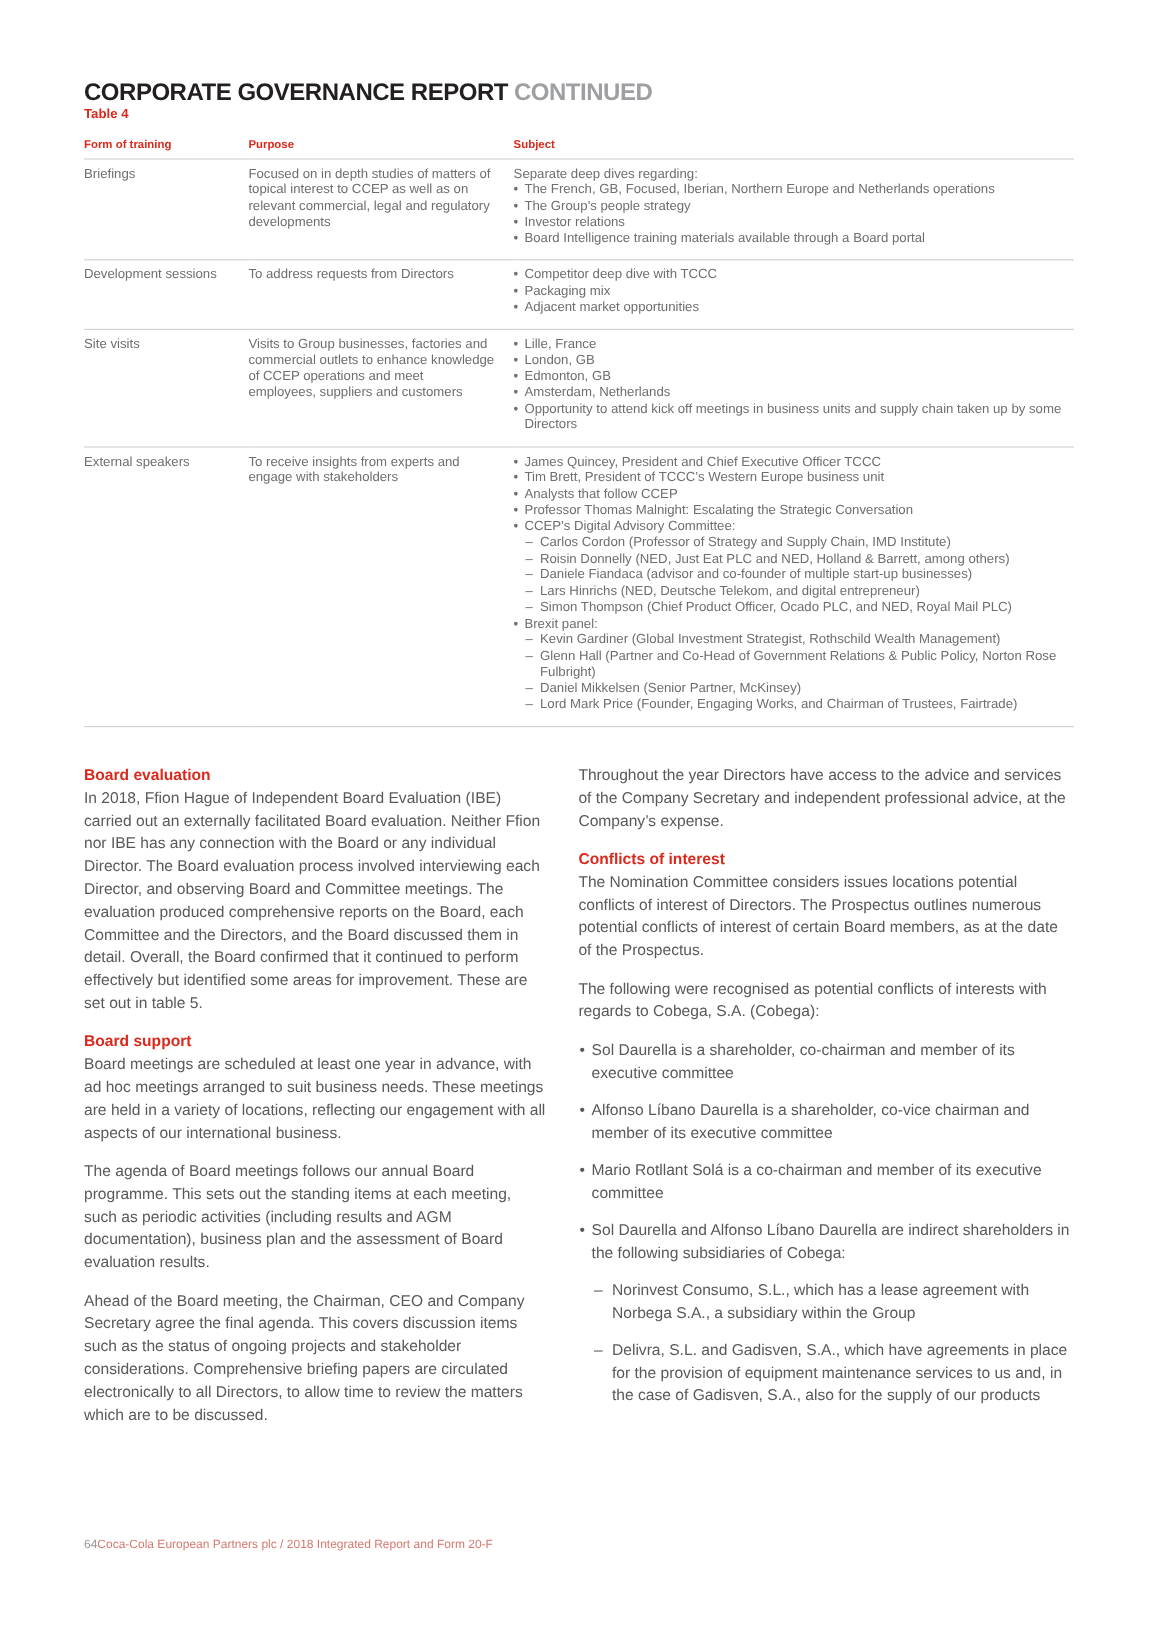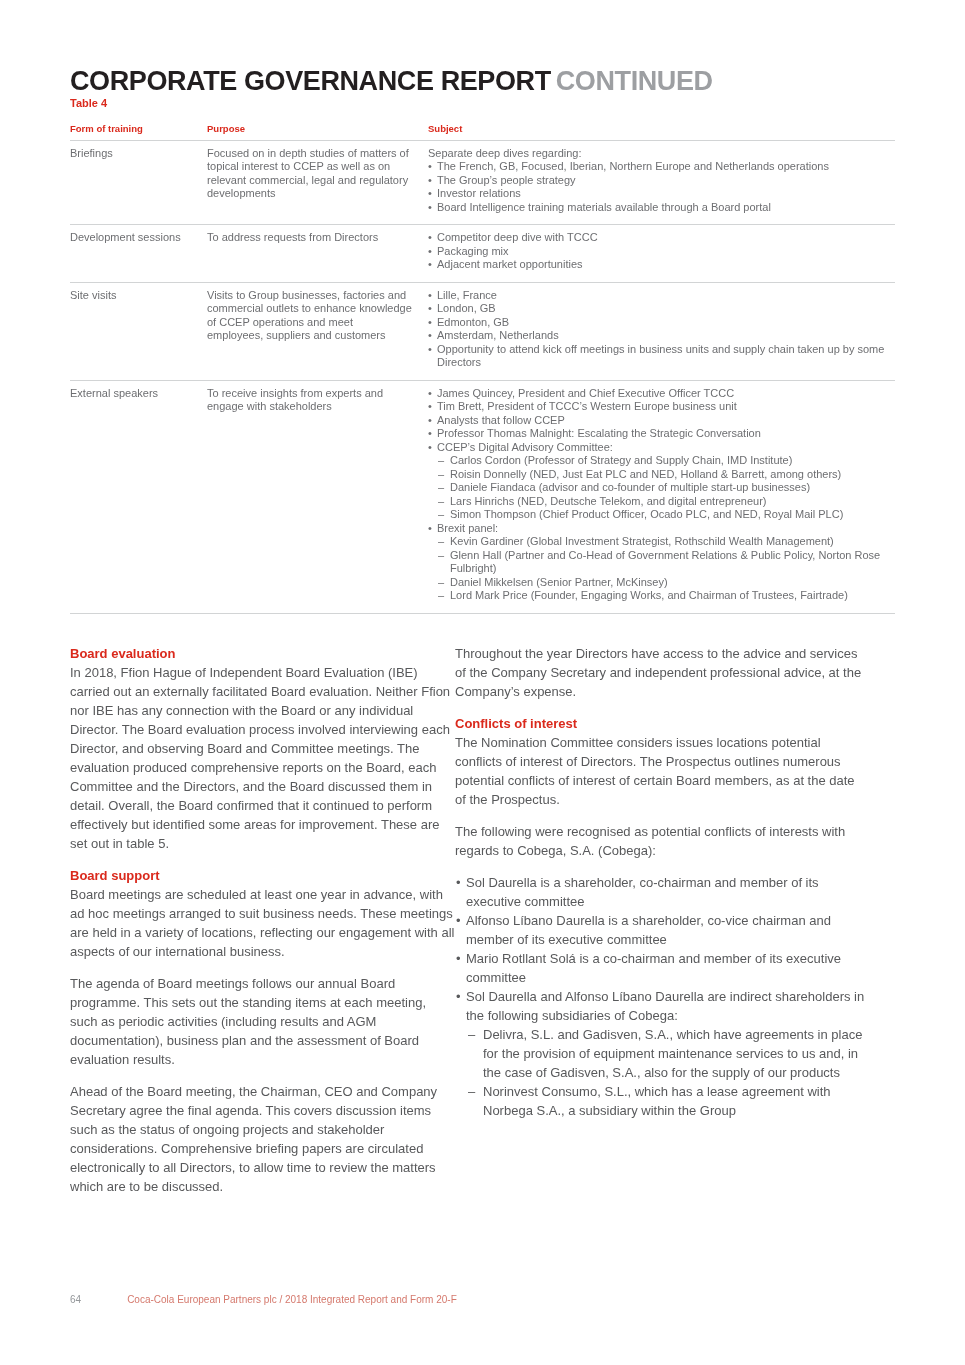--- a/index.html
+++ b/index.html
@@ -9,21 +9,21 @@
     width:965px; height:1365px;
     margin:0 auto;
     background:#ffffff;
     font-family:"Liberation Sans", sans-serif;
     color:#58595b;
     padding:66px 70px 0 70px;
     overflow:hidden;
   }
   
   .report-header h1 {
-    font-size:27px; font-weight:bold; letter-spacing:-0.4px;
+    font-size:20px; font-weight:bold; letter-spacing:-0.4px;
     color:#231f20; text-transform:uppercase;
   }
   .report-header .continued { color:#9d9fa2; margin-left:5px; }
 
   
   .table-label { color:#da291c; font-size:11px; font-weight:bold; }
   .table-title { margin-top:4px; font-size:15px; font-weight:bold; color:#231f20; }
 
   table.training-table {
     width:100%; border-collapse:collapse; table-layout:fixed;
@@ -45,40 +45,40 @@
   table.training-table th:last-child,
   table.training-table td:last-child { padding-right:0; }
 
   .subj-line { position:relative; }
   .subj-line.bullet { padding-left:9px; }
   .subj-line.bullet::before { content:"\2022"; position:absolute; left:0; }
   .subj-line.dash { padding-left:22px; }
   .subj-line.dash::before { content:"\2013"; position:absolute; left:10px; }
 
   
-  .columns { display:flex; margin-top:30px; font-size:13px; line-height:19px; }
+  .columns { display:flex; gap:27px; margin-top:30px; font-size:13px; line-height:19px; }
   .col-left  { width:385px; }
   .col-right { width:413px; }
   .body-heading { color:#da291c; font-weight:bold; font-size:13px; }
   p.body-p { margin-bottom:13px; }
 
   .body-list { }
-  .body-line { position:relative; }
+  .body-line { position:relative;margin-top:12px; }
   .body-line.bullet { padding-left:11px; }
   .body-line.bullet::before { content:"\2022"; position:absolute; left:1px; }
   .body-line.dash { padding-left:28px; }
   .body-line.dash::before { content:"\2013"; position:absolute; left:13px; }
 
   
   .page-footer {
-    position:absolute; left:70px; right:70px; bottom:60px;
+    position:absolute; left:70px; right:70px; bottom:72px;
     font-size:10px; display:flex; align-items:flex-end;
   }
   .footer-num { color:#94979a; }
-  .footer-text { margin-left:46px; color:#d5796d; }
+  .footer-text { color:#d5796d; }
 </style>
 </head>
 <body>
 
 <div class="page">
 
   <header class="report-header">
     <h1><span>Corporate Governance Report</span><span class="continued">continued</span></h1>
   </header>
 
@@ -183,22 +183,22 @@
       <div class="body-heading">Conflicts of interest</div>
       <p class="body-p">The Nomination Committee considers issues locations potential conflicts of interest of Directors. The Prospectus outlines numerous potential conflicts of interest of certain Board members, as at the date of the Prospectus.</p>
       <p class="body-p">The following were recognised as potential conflicts of interests with regards to Cobega, S.A. (Cobega):</p>
 
       <div class="body-list">
 
       <div class="body-line bullet">Sol Daurella is a shareholder, co-chairman and member of its executive committee</div>
           <div class="body-line bullet">Alfonso Líbano Daurella is a shareholder, co-vice chairman and member of its executive committee</div>
           <div class="body-line bullet">Mario Rotllant Solá is a co-chairman and member of its executive committee</div>
           <div class="body-line bullet">Sol Daurella and Alfonso Líbano Daurella are indirect shareholders in the following subsidiaries of Cobega:</div>
+          <div class="body-line dash">Norinvest Consumo, S.L., which has a lease agreement with Norbega S.A., a subsidiary within the Group</div>
           <div class="body-line dash">Delivra, S.L. and Gadisven, S.A., which have agreements in place for the provision of equipment maintenance services to us and, in the case of Gadisven, S.A., also for the supply of our products</div>
-          <div class="body-line dash">Norinvest Consumo, S.L., which has a lease agreement with Norbega S.A., a subsidiary within the Group</div>
         </div>
     </div>
 
   </div>
 
   <footer class="page-footer">
     <span class="footer-num">64</span>
     <span class="footer-text">Coca-Cola European Partners plc / 2018 Integrated Report and Form 20-F</span>
   </footer>
 

